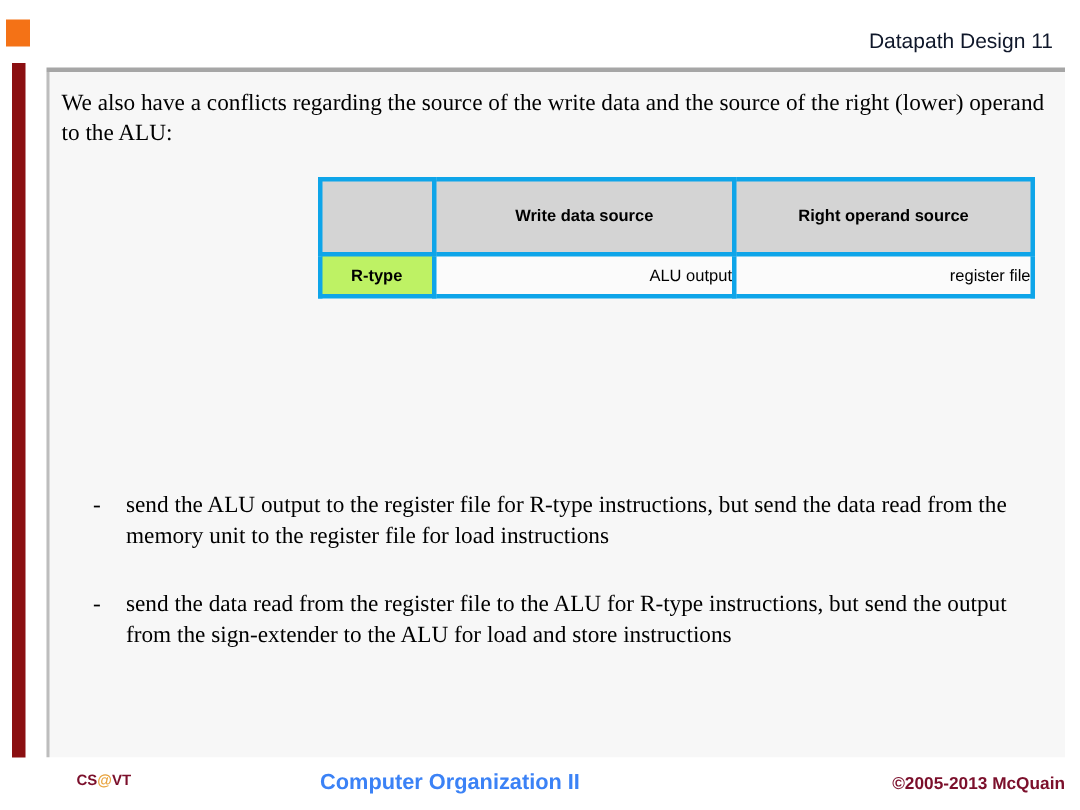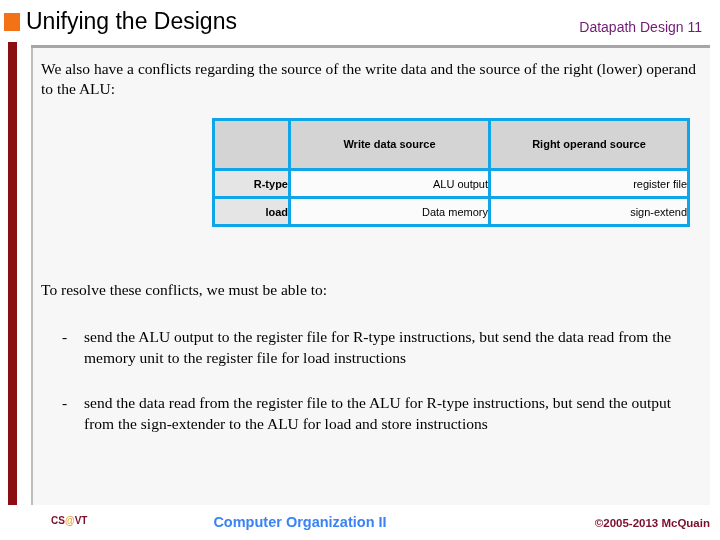--- a/index.html
+++ b/index.html
@@ -50,21 +50,21 @@
     letter-spacing: 0px;
     white-space: nowrap;
   }
   #header-right {
     position: absolute;
     right: 18px;
     top: 19px;
     font-family: "Liberation Sans", "DejaVu Sans", sans-serif;
     font-size: 14px;
     font-weight: 400;
-    color: #701a75;
+    color: #0f172a;
     white-space: nowrap;
   }
   #header-rule {
     position: absolute;
     left: 31px;
     top: 45px;
     width: 679px;
     height: 3px;
     background: #a6a6a6;
   }
@@ -161,23 +161,23 @@
     background: #d4d4d4;
   }
   #data-table tbody td {
     height: 25px;
     text-align: right;
     vertical-align: middle;
     background: #fbfbfb;
     font-weight: 400;
   }
   #data-table tbody td.rowhead {
-    background: #e5e5e5;
-    font-weight: bold;
-    text-align: right;
+    background: #bef264;
+    font-weight: bold;
+    text-align: left;
     padding-left: 19px;
   }
   .col-0 { width: 73px; }
   .col-1 { width: 197px; }
   .col-2 { width: 196px; }
 
   
   #footer {
     position: absolute;
     left: 0;
@@ -223,21 +223,20 @@
     white-space: nowrap;
   }
 </style>
 </head>
 <body>
 
 <div id="slide">
 
   <div id="header">
     <div id="title-accent"></div>
-    <div id="slide-title">Unifying the Designs</div>
     <div id="header-right">Datapath Design  11</div>
     <div id="header-rule"></div>
   </div>
 
   <div id="left-bar"></div>
 
   <div id="content-panel">
 
     <div class="para" id="intro-text">We also have a conflicts regarding the source of the write data and the source of the right (lower) operand to the ALU:</div>
 
@@ -248,29 +247,23 @@
           <th class="col-1">Write data source</th>
           <th class="col-2">Right operand source</th>
         </tr>
       </thead>
       <tbody>
         <tr>
           <td class="rowhead col-0">R-type</td>
           <td class="col-1">ALU output</td>
           <td class="col-2">register file</td>
         </tr>
-        <tr>
-          <td class="rowhead col-0">load</td>
-          <td class="col-1">Data memory</td>
-          <td class="col-2">sign-extend</td>
-        </tr>
       </tbody>
     </table>
 
-    <div class="para" id="resolve-text">To resolve these conflicts, we must be able to:</div>
 
     <div class="bullet-row" id="bullet-0">
       <span class="bullet-dash">-</span>
       <span class="bullet-text">send the ALU output to the register file for R-type instructions, but send the data read from the memory unit to the register file for load instructions</span>
     </div>
 
     <div class="bullet-row" id="bullet-1">
       <span class="bullet-dash">-</span>
       <span class="bullet-text">send the data read from the register file to the ALU for R-type instructions, but send the output from the sign-extender to the ALU for load and store instructions</span>
     </div>

